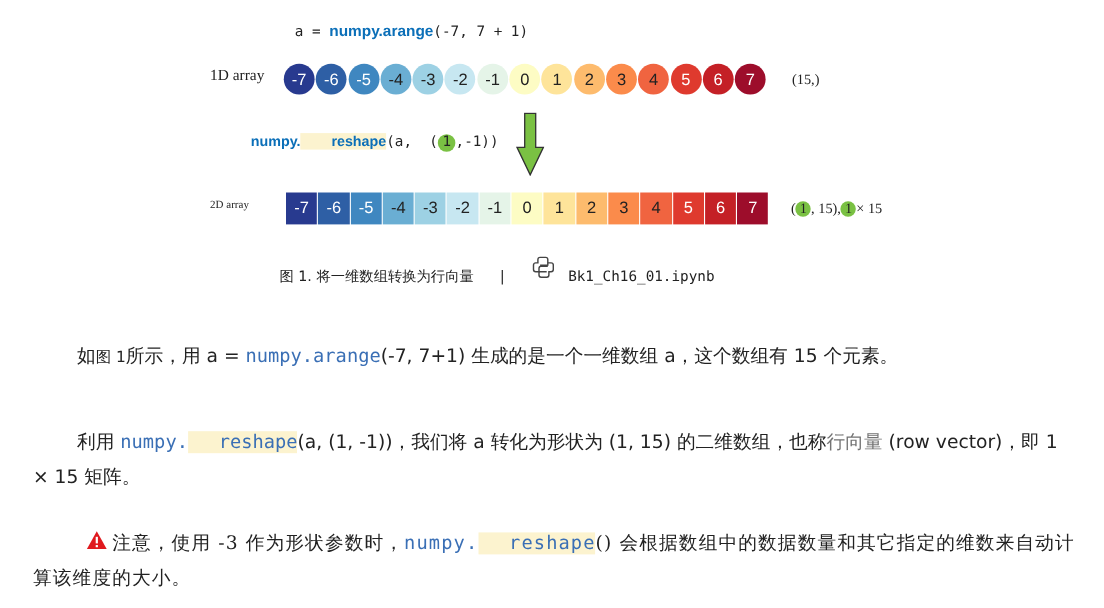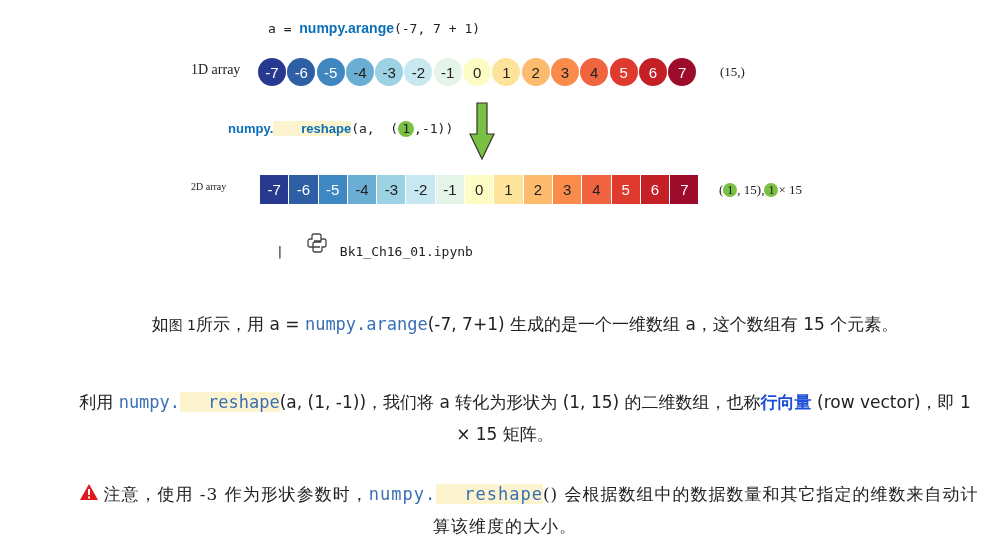--- a/index.html
+++ b/index.html
@@ -32,23 +32,23 @@
   .square { width: 28.3px; height: 29px; margin-right: 1px;
             display: flex; align-items: center; justify-content: center;
             font-size: 15px; font-family: "Liberation Sans", sans-serif; }
   #shape2d { left: 719px; top: 182px; font-size: 13px; white-space: nowrap; }
   #shape2d .green-dot { width: 14px; height: 14px; line-height: 14px; }
 
   #caption { left: 254px; top: 240px; font-size: 13px; white-space: nowrap; display: flex; align-items: center; }
   #caption .sep { margin: 0 22px; }
   #py-icon { width: 22px; height: 22px; margin-right: 12px; position: relative; top: -8px; }
 
-  .para { left: 30px; width: 950px; font-size: 17px; line-height: 32px; text-align: center; }
+  .para { left: 30px; width: 950px; font-size: 17px; line-height: 32px; }
   .para .code { font-family: "DejaVu Sans Mono", "Liberation Mono", monospace; color: #3a6fb5; font-size: 17px; }
-  .para .term { color: #1d4ed8; font-weight: bold; }
+  .para .term { color: #737373; font-weight: normal; }
   .indent { display: inline-block; width: 40px; }
   #p1 { top: 308px; }
   #p2 { top: 386px; }
   #p3 { top: 478px; font-family: "DejaVu Serif", "Liberation Serif", serif; letter-spacing: 1px; }
   #warn-icon { display: inline-block; width: 20px; height: 18px; vertical-align: -1px; margin-right: 4px; }
 </style>
 </head>
 <body>
 
 <div id="code1" class="abs mono"><span>a = </span><span class="np">numpy.arange</span><span>(-7, 7 + 1)</span></div>
@@ -93,20 +93,21 @@
     <div class="square" style="background: rgb(253, 187, 109); color: rgb(34, 34, 34);">2</div>
     <div class="square" style="background: rgb(251, 139, 75); color: rgb(34, 34, 34);">3</div>
     <div class="square" style="background: rgb(240, 100, 64); color: rgb(34, 34, 34);">4</div>
     <div class="square" style="background: rgb(223, 58, 46); color: rgb(255, 255, 255);">5</div>
     <div class="square" style="background: rgb(196, 32, 38); color: rgb(255, 255, 255);">6</div>
     <div class="square" style="background: rgb(157, 13, 43); color: rgb(255, 255, 255);">7</div>
   </div>
 <div id="shape2d" class="abs serif"><span>(</span><span class="green-dot">1</span><span>, 15),</span><span class="green-dot">1</span><span>× 15</span></div>
 
 <div id="caption" class="abs mono">
+  <span style="font-family:'DejaVu Sans', sans-serif;">图 1. 将一维数组转换为行向量</span>
   <span class="sep">|</span>
   <svg id="py-icon" viewBox="0 0 22 22">
     <path d="M8 2 h5 a2 2 0 0 1 2 2 v5 h-7 M8 2 a2 2 0 0 0 -2 2 v3 h-2 a2 2 0 0 0 -2 2 v4 a2 2 0 0 0 2 2 h3 v-3 a2 2 0 0 1 2 -2 h6" fill="none" stroke="#444" stroke-width="1.3"></path>
     <path d="M14 20 h-5 a2 2 0 0 1 -2 -2 v-3 h7 M14 20 a2 2 0 0 0 2 -2 v-3 h2 a2 2 0 0 0 2 -2 v-4 a2 2 0 0 0 -2 -2 h-3" fill="none" stroke="#444" stroke-width="1.3"></path>
   </svg>
   <span>Bk1_Ch16_01.ipynb</span>
 </div>
 
 <div id="p1" class="abs para"><span class="indent"></span><span>如</span><span style="font-size:14px">图 1</span><span>所示，用 a = </span><span class="code">numpy.arange</span><span>(-7, 7+1) 生成的是一个一维数组 a，这个数组有 15 个元素。</span></div>
 

